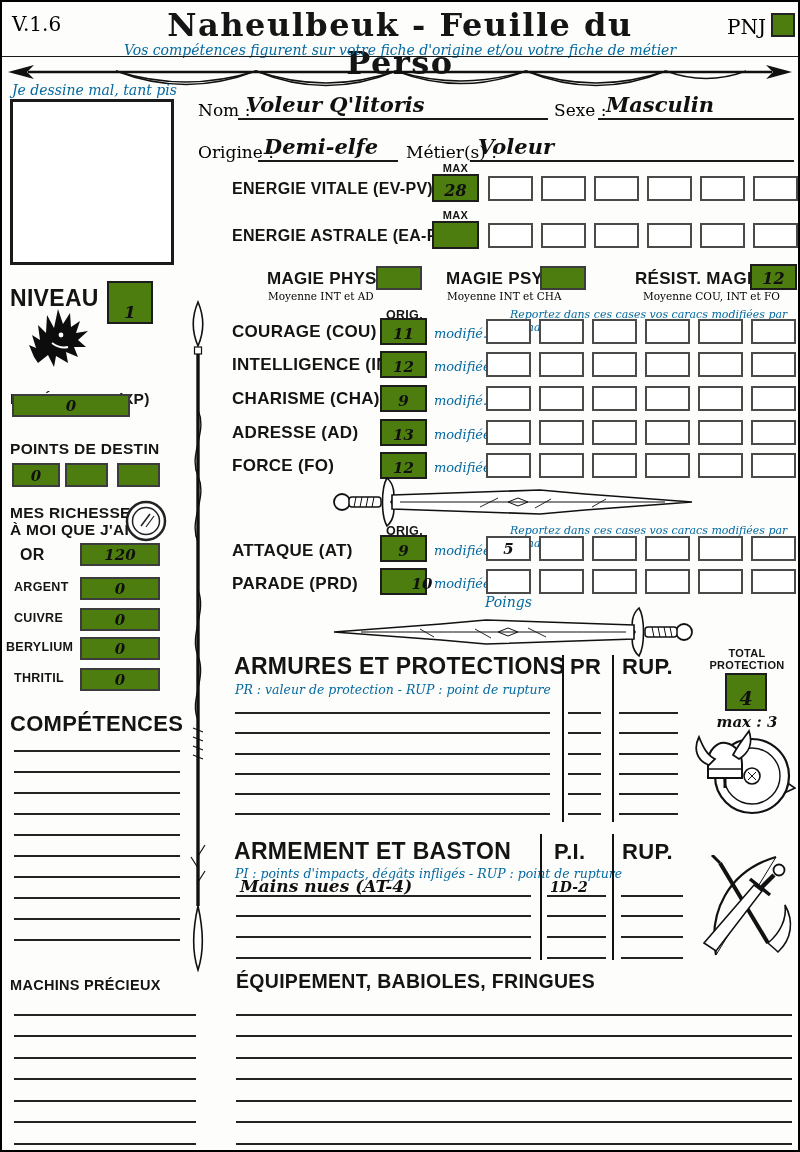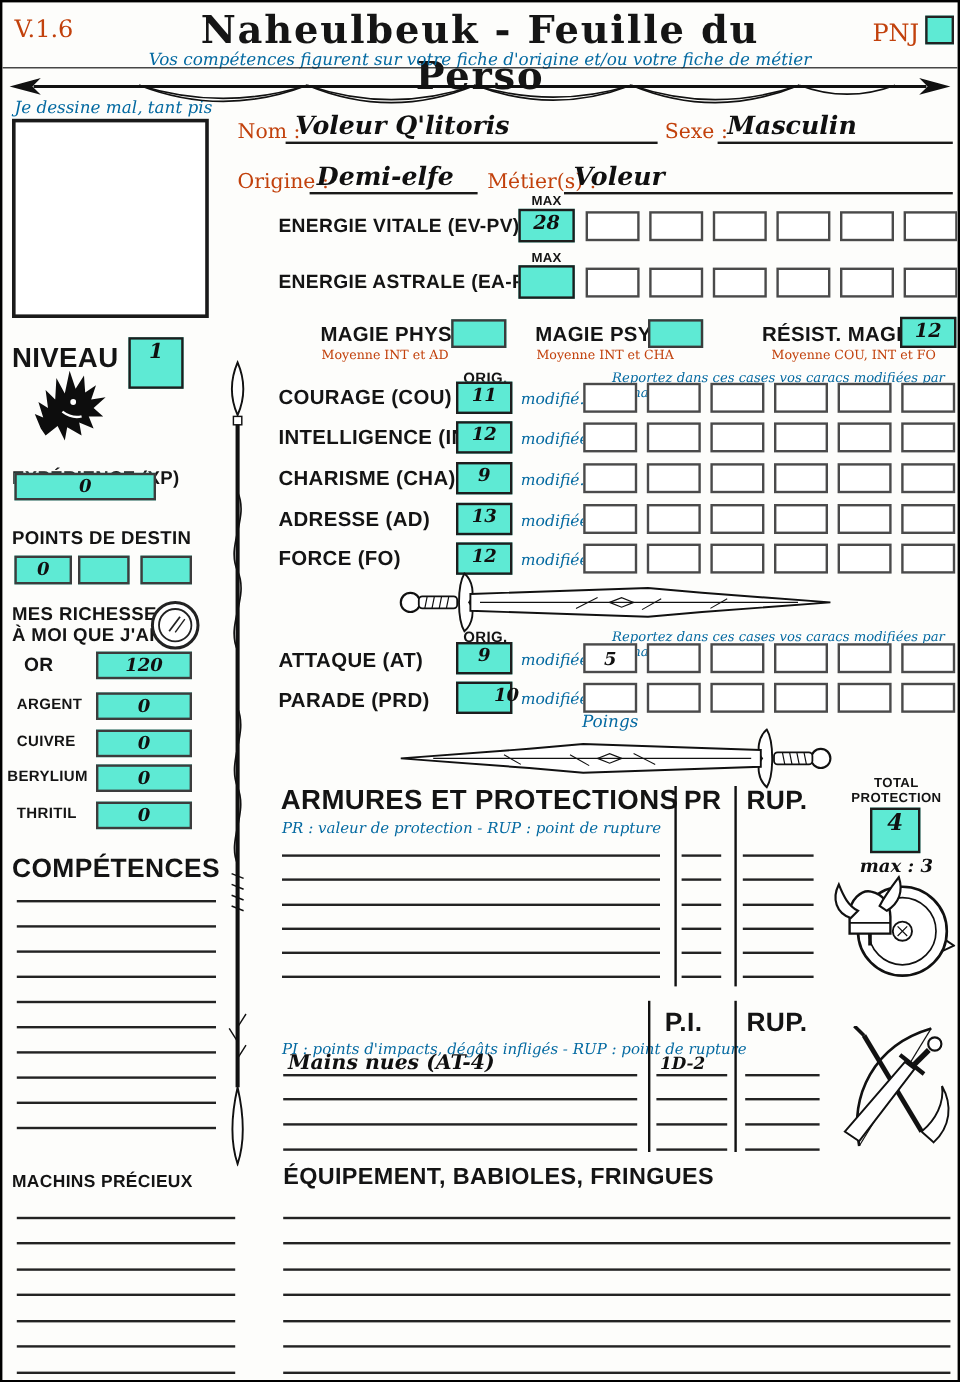--- a/index.html
+++ b/index.html
@@ -1,23 +1,23 @@
 <!DOCTYPE html>
 <html><head>
 <meta charset="utf-8">
 <style>
   html,body{margin:0;padding:0;background:#bdbdbd;}
   .page{position:relative;width:796px;height:1148px;margin:0;border:2px solid #000;
         background:#fdfdfb;overflow:hidden;color:#151515;}
   .abs{position:absolute;}
   .hsans{font-family:"Liberation Sans",sans-serif;font-weight:700;color:#141414;letter-spacing:.3px;line-height:1.05;}
-  .serif{font-family:"DejaVu Serif",serif;color:#c2410c;}
+  .serif{font-family:"DejaVu Serif",serif;color:#000000;}
   .cal{font-family:"DejaVu Serif",serif;font-style:italic;color:#0369a1;}
   .hand{font-family:"DejaVu Serif",serif;font-style:italic;font-weight:700;color:#101010;}
-  .box{position:absolute;border:2px solid #3c3c3c;background:#5eead4;display:flex;align-items:flex-start;justify-content:center;box-sizing:border-box;}
+  .box{position:absolute;border:2px solid #3c3c3c;background:#4d7c0f;display:flex;align-items:flex-end;justify-content:center;box-sizing:border-box;}
   .thick{border-width:2.5px;border-color:#1d1d1d;}
   .line{position:absolute;border-bottom:2px solid #1a1a1a;}
   .vline{position:absolute;width:0;border-left:2px solid #111;}
   .brow{position:absolute;display:flex;gap:8px;}
   .mbox{width:45px;height:25px;border:2px solid #4a4a4a;background:#fff;box-sizing:border-box;}
   .lines{position:absolute;}
   .wl{border-bottom:2px solid #232323;}
   .g21  .wl{height:19px;}
   .g215 .wl{height:19.5px;}
   .g202 .wl{height:18.2px;}
@@ -400,20 +400,21 @@
       <circle cx="60" cy="48" r="8" fill="none" stroke="#111" stroke-width="1.6"></circle>
       <path d="M56,44 l8,8 M56,52 l8,-8" stroke="#111" stroke-width="1"></path>
       <path d="M16,34 C16,22 26,13 34,15 C44,17 50,26 50,36 L50,50 L16,50 Z" fill="#fff" stroke="#111" stroke-width="2"></path>
       <line x1="16" y1="41" x2="50" y2="41" stroke="#111" stroke-width="1.4"></line>
       <line x1="33" y1="50" x2="33" y2="60" stroke="#111" stroke-width="3"></line>
       <path d="M17,37 C5,33 1,21 7,9 C11,19 15,27 23,31 Z" fill="#fff" stroke="#111" stroke-width="1.8"></path>
       <path d="M47,31 C57,25 61,15 57,3 C51,11 45,19 41,27 Z" fill="#fff" stroke="#111" stroke-width="1.8"></path>
     </svg>
   </div>
 
+  <div class="abs hsans" style="left:232px;top:837px;font-size:23px;">ARMEMENT ET BASTON</div>
   <div class="abs cal" style="left:233px;top:864px;font-size:12.5px;">PI : points d'impacts, dégâts infligés - RUP : point de rupture</div>
   <div class="vline" style="left:538px;top:832px;height:126px;"></div>
   <div class="vline" style="left:610px;top:832px;height:126px;"></div>
   <div class="abs hsans" style="left:552px;top:838px;font-size:22px;">P.I.</div>
   <div class="abs hsans" style="left:620px;top:838px;font-size:22px;">RUP.</div>
 
   <div class="abs hand" style="left:238px;top:874px;font-size:17px;">Mains nues (AT-4)</div>
   <div class="abs hand" style="left:548px;top:877px;font-size:14px;">1D-2</div>
 
   <div class="lines g207" style="left:234px;top:874px;width:295px;">

